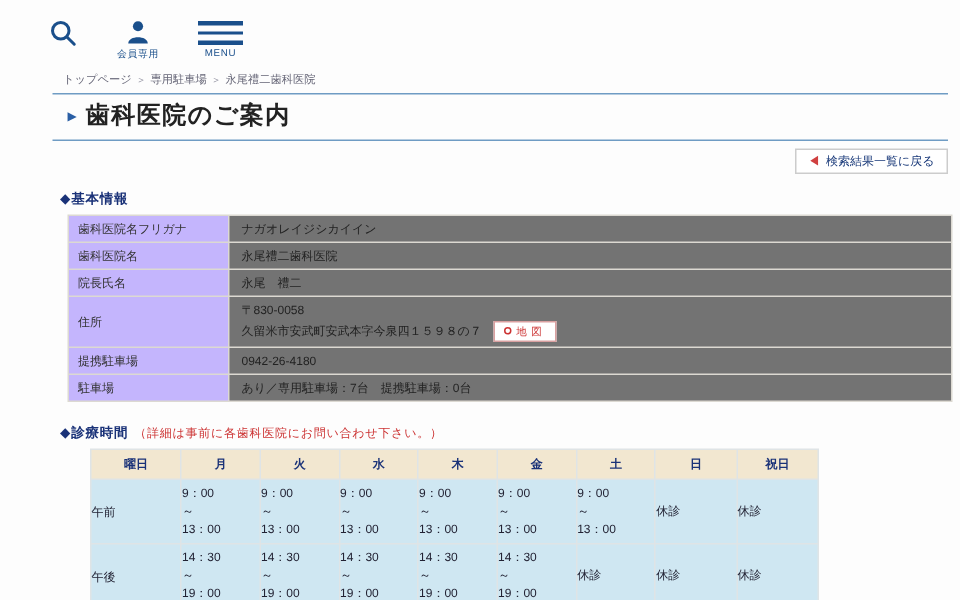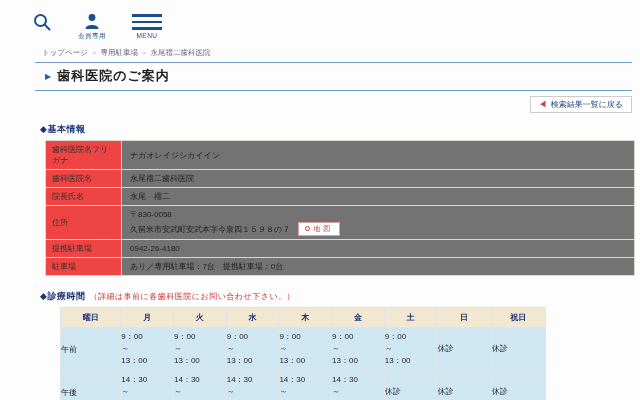--- a/index.html
+++ b/index.html
@@ -31,21 +31,21 @@
   .crumb-sep { margin: 0 3px; color: #889; font-size: 6.5px; }
 
   
   .title-bar {
     margin: 0 0 0 35px; width: 597px;
     border-top: 1px solid #6f9cc4; border-bottom: 1px solid #6f9cc4;
     padding: 4px 0 5px 10px;
     display: flex; align-items: center; gap: 6px;
   }
   .title-arrow { color: #2a5fa5; font-size: 8px; }
-  .page-title { font-size: 13px; font-weight: bold; color: #222; letter-spacing: 1px; text-align: right; }
+  .page-title { font-size: 16px; font-weight: bold; color: #222; letter-spacing: 1px; text-align: right; }
 
   
   .back-row { display: flex; justify-content: flex-end; padding: 5px 8px 0 0; }
   .back-btn {
     display: inline-flex; align-items: center; gap: 4px;
     border: 1px solid #ccc; background: #fff;
     font-size: 8px; color: #1a3a7a; padding: 2px 8px; cursor: pointer;
   }
   .back-arrow { color: #d04040; font-size: 8px; }
 
@@ -58,21 +58,21 @@
   .diamond { color: #1a3278; }
 
   
   .info-table {
     margin-left: 45px; width: 590px;
     border-collapse: separate; border-spacing: 1px;
     background: #dcd9d2; font-size: 8px;
   }
   .info-table td { vertical-align: middle; }
   .cell-label {
-    background: #ef4444; color: #333; width: 75px;
+    background: #c4b5fd; color: #333; width: 106px;
     padding: 3px 6px; font-size: 8px;
   }
   .cell-value { background: #737373; color: #222; padding: 3px 8px; }
   .addr-line { line-height: 1.6; }
   .map-btn {
     display: inline-flex; align-items: center; gap: 3px;
     border: 1px solid #d9a0a0; background: #fff; color: #cc3333;
     font-size: 7px; padding: 1px 6px; margin-left: 8px; letter-spacing: 3px; cursor: pointer;
   }
   .map-dot { width: 5px; height: 5px; border: 1.5px solid #cc3333; border-radius: 50%; display: inline-block; }

